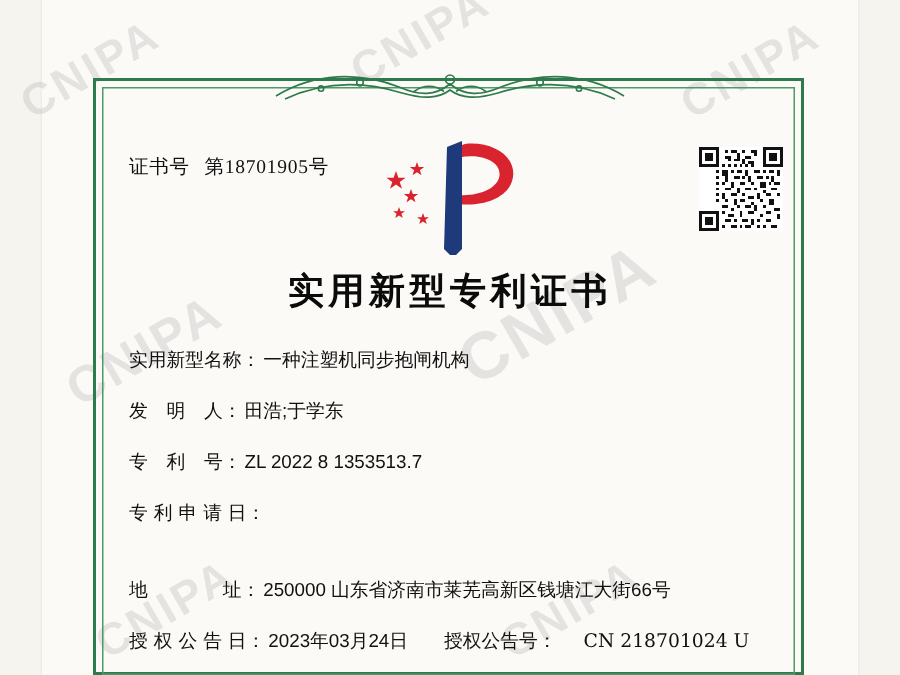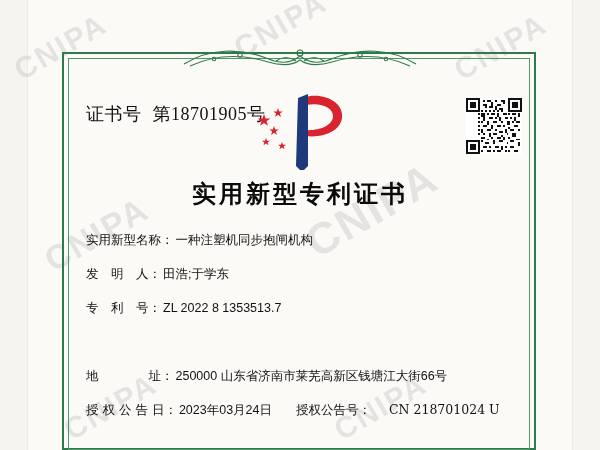--- a/index.html
+++ b/index.html
@@ -80,21 +80,21 @@
     transform: translateX(-50%);
     width: 240px;
     height: 26px;
   }
 
   
   .cert-no {
     position: absolute;
     left: 86px;
     top: 102px;
-    font-size: 18px;
+    font-size: 13px;
     color: #111;
     letter-spacing: 0.5px;
   }
 
   
   .emblem {
     position: absolute;
     left: 252px;
     top: 92px;
     width: 96px;
@@ -351,20 +351,21 @@
       <span class="label">发　明　人：</span>
       <span class="value">田浩;于学东</span>
     </div>
 
     <div class="row">
       <span class="label">专　利　号：</span>
       <span class="value">ZL 2022 8 1353513.7</span>
     </div>
 
     <div class="row">
+      <span class="label">专 利 申 请 日：</span>
     </div>
 
     <div class="row">
     </div>
 
     <div class="row">
       <span class="label">地　　　　址：</span>
       <span class="value">250000 山东省济南市莱芜高新区钱塘江大街66号</span>
     </div>
 

